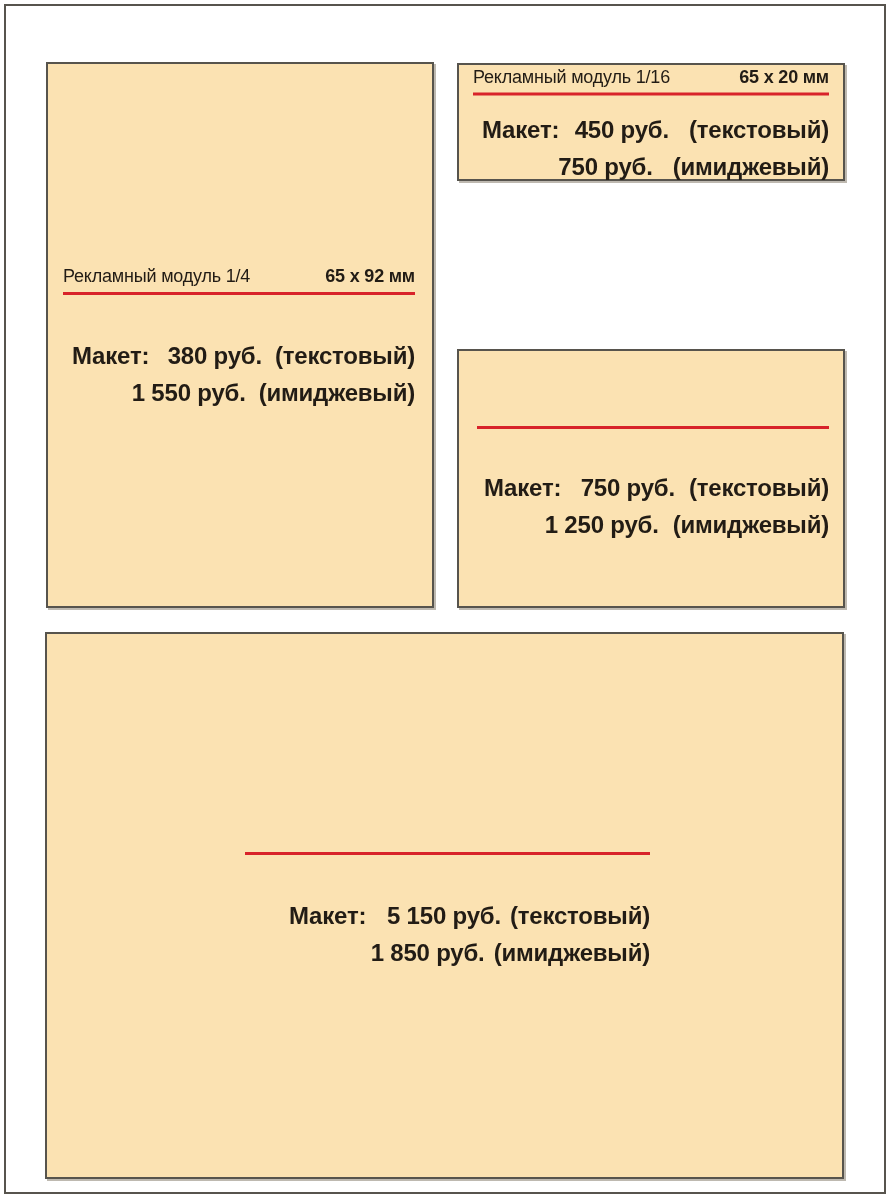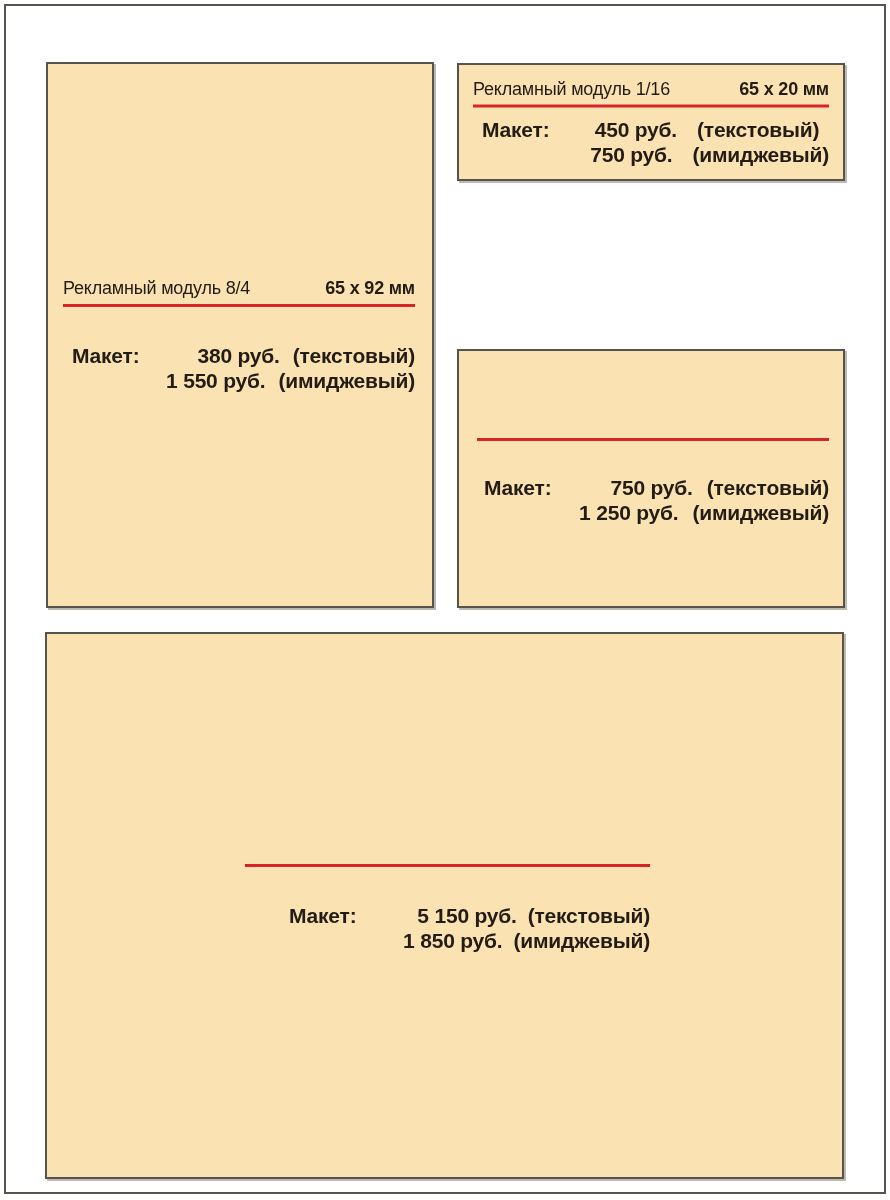--- a/index.html
+++ b/index.html
@@ -57,35 +57,36 @@
     background: #d8232a;
   }
   .price-table {
     margin-top: var(--gap, 36px);
     display: flex;
     flex-direction: column;
   }
   .price-row {
     display: flex;
     align-items: flex-end;
-    font-size: 21px;
+    font-size: 24px;
     line-height: 25px;
     margin-left: var(--indent, 9px);
     white-space: nowrap;
   }
   .price-label {
     display: inline-block;
     width: var(--label-w, 90px);
     font-weight: bold;
   }
   .price-value {
     display: inline-block;
     width: var(--price-w, 150px);
     text-align: right;
     font-weight: bold;
+    margin-top: 12px;
   }
   .price-type {
     margin-left: var(--type-gap, 13px);
     font-weight: bold;
   }
 
   
   #module-quarter   { left: 46px;  top: 62px;  width: 388px; height: 546px;
                       --indent: 9px;  --label-w: 90px;  --price-w: 162px; --type-gap: 13px; --gap: 36px; }
   #module-quarter .module-content   { left: 15px;  width: 352px; }
@@ -104,21 +105,21 @@
 </style>
 </head>
 <body>
 
 <div class="stage">
   <div class="page-frame"></div>
 
   <div class="module-box" id="module-quarter">
     <div class="module-content">
       <div class="title-row">
-        <span class="title-name">Рекламный модуль 8/4</span>
+        <span class="title-name">Рекламный модуль 1/4</span>
         <span class="title-size">65 x 92 мм</span>
       </div>
       <div class="title-underline"></div>
       <div class="price-table">
         <div class="price-row">
           <span class="price-label">Макет:</span>
           <span class="price-value">380 руб.</span>
           <span class="price-type">(текстовый)</span>
         </div>
         <div class="price-row">

